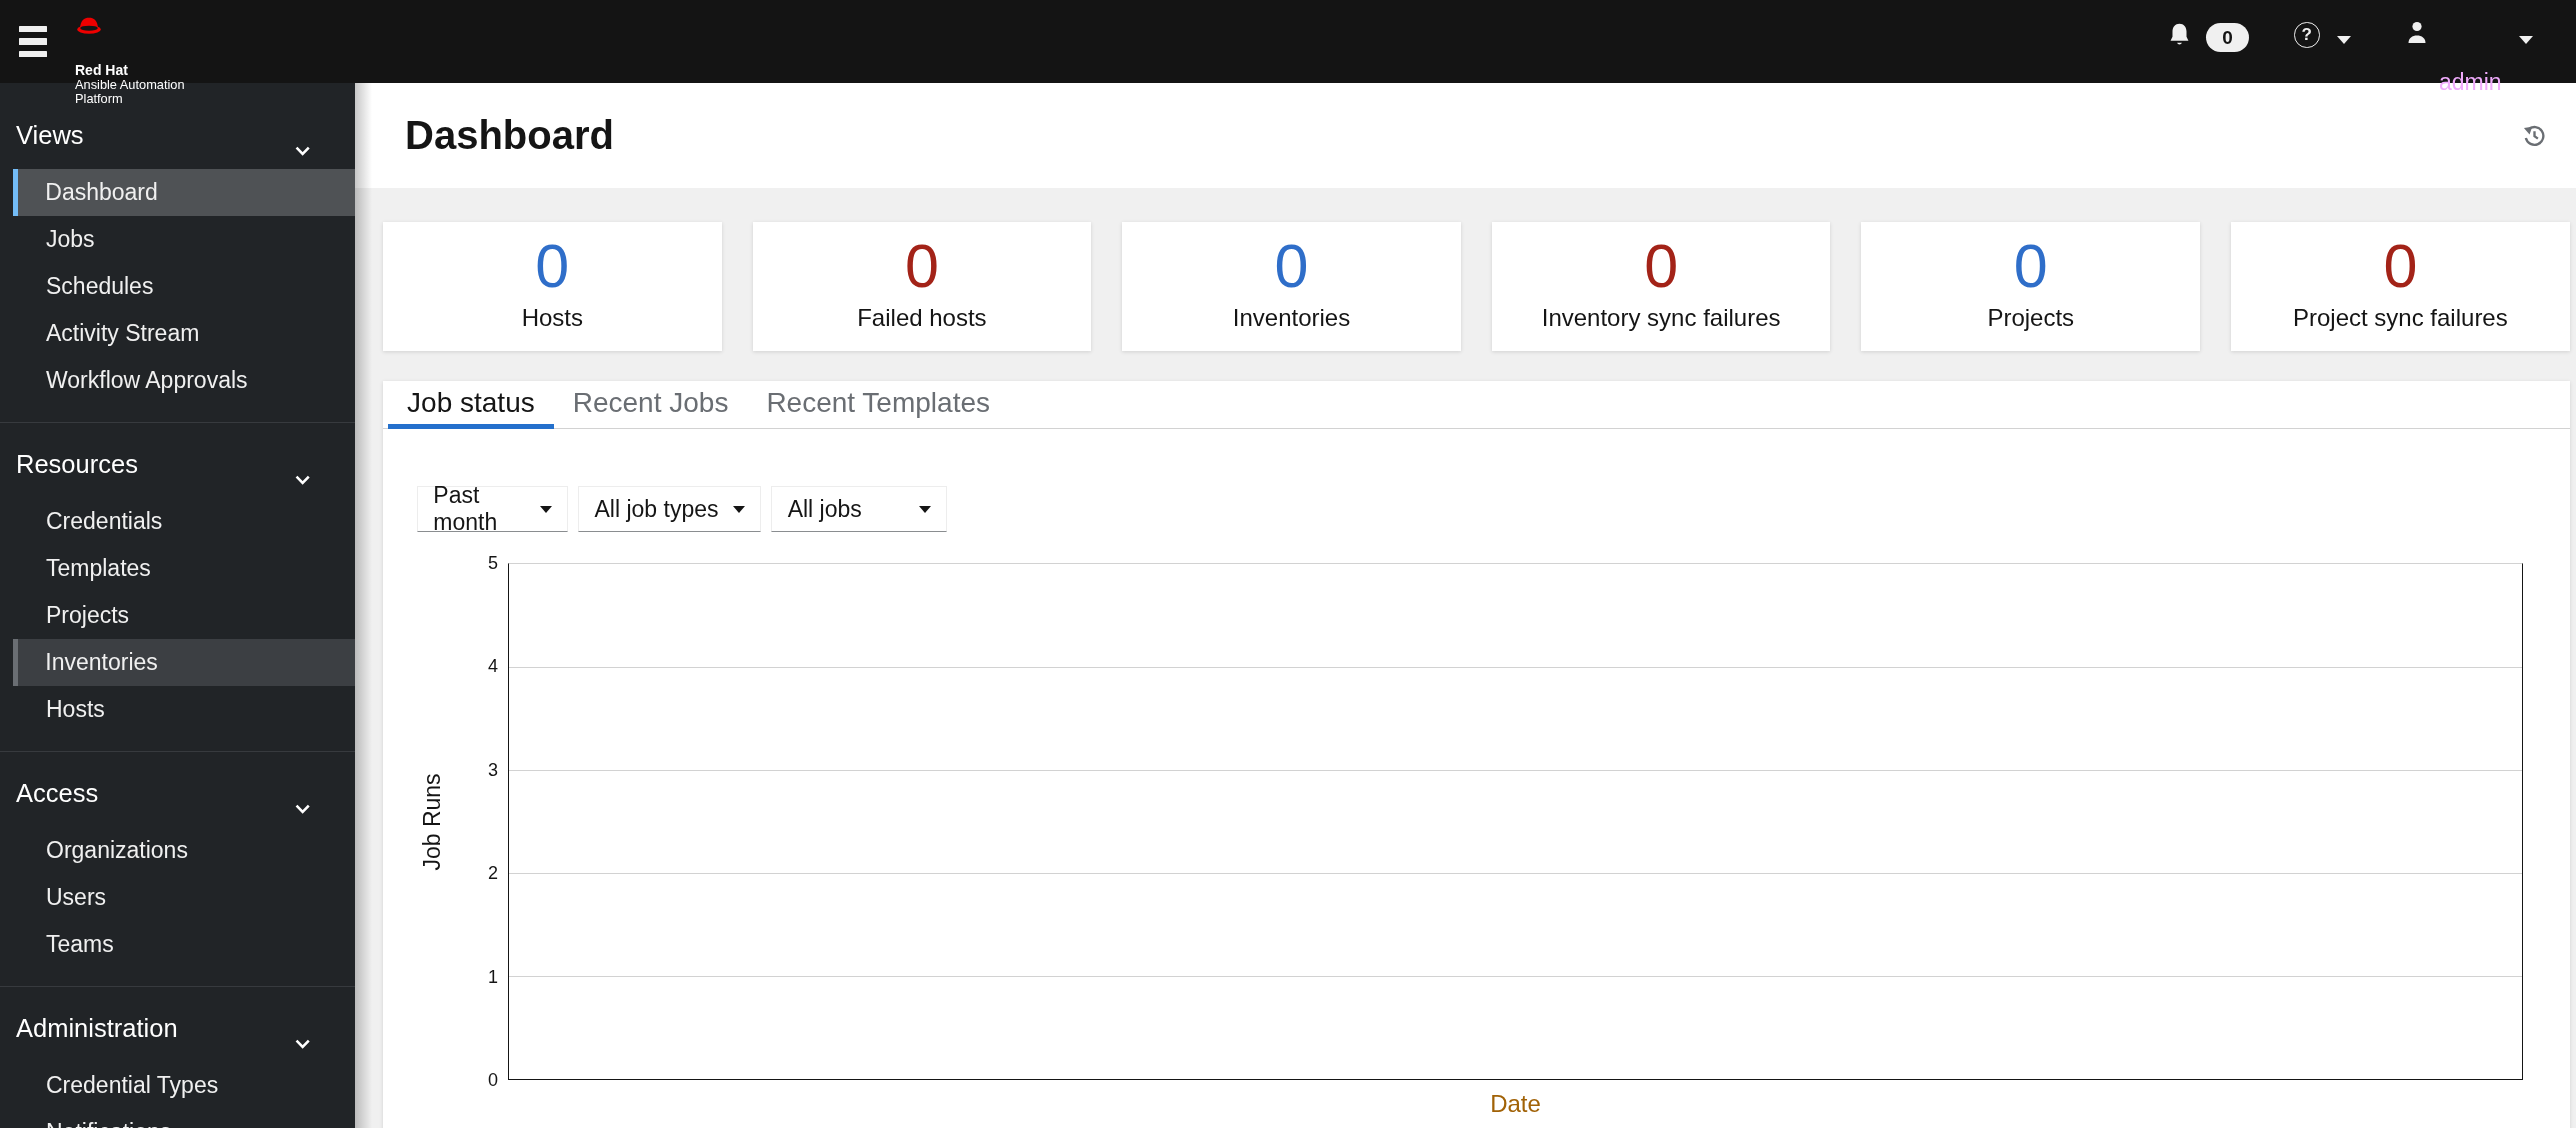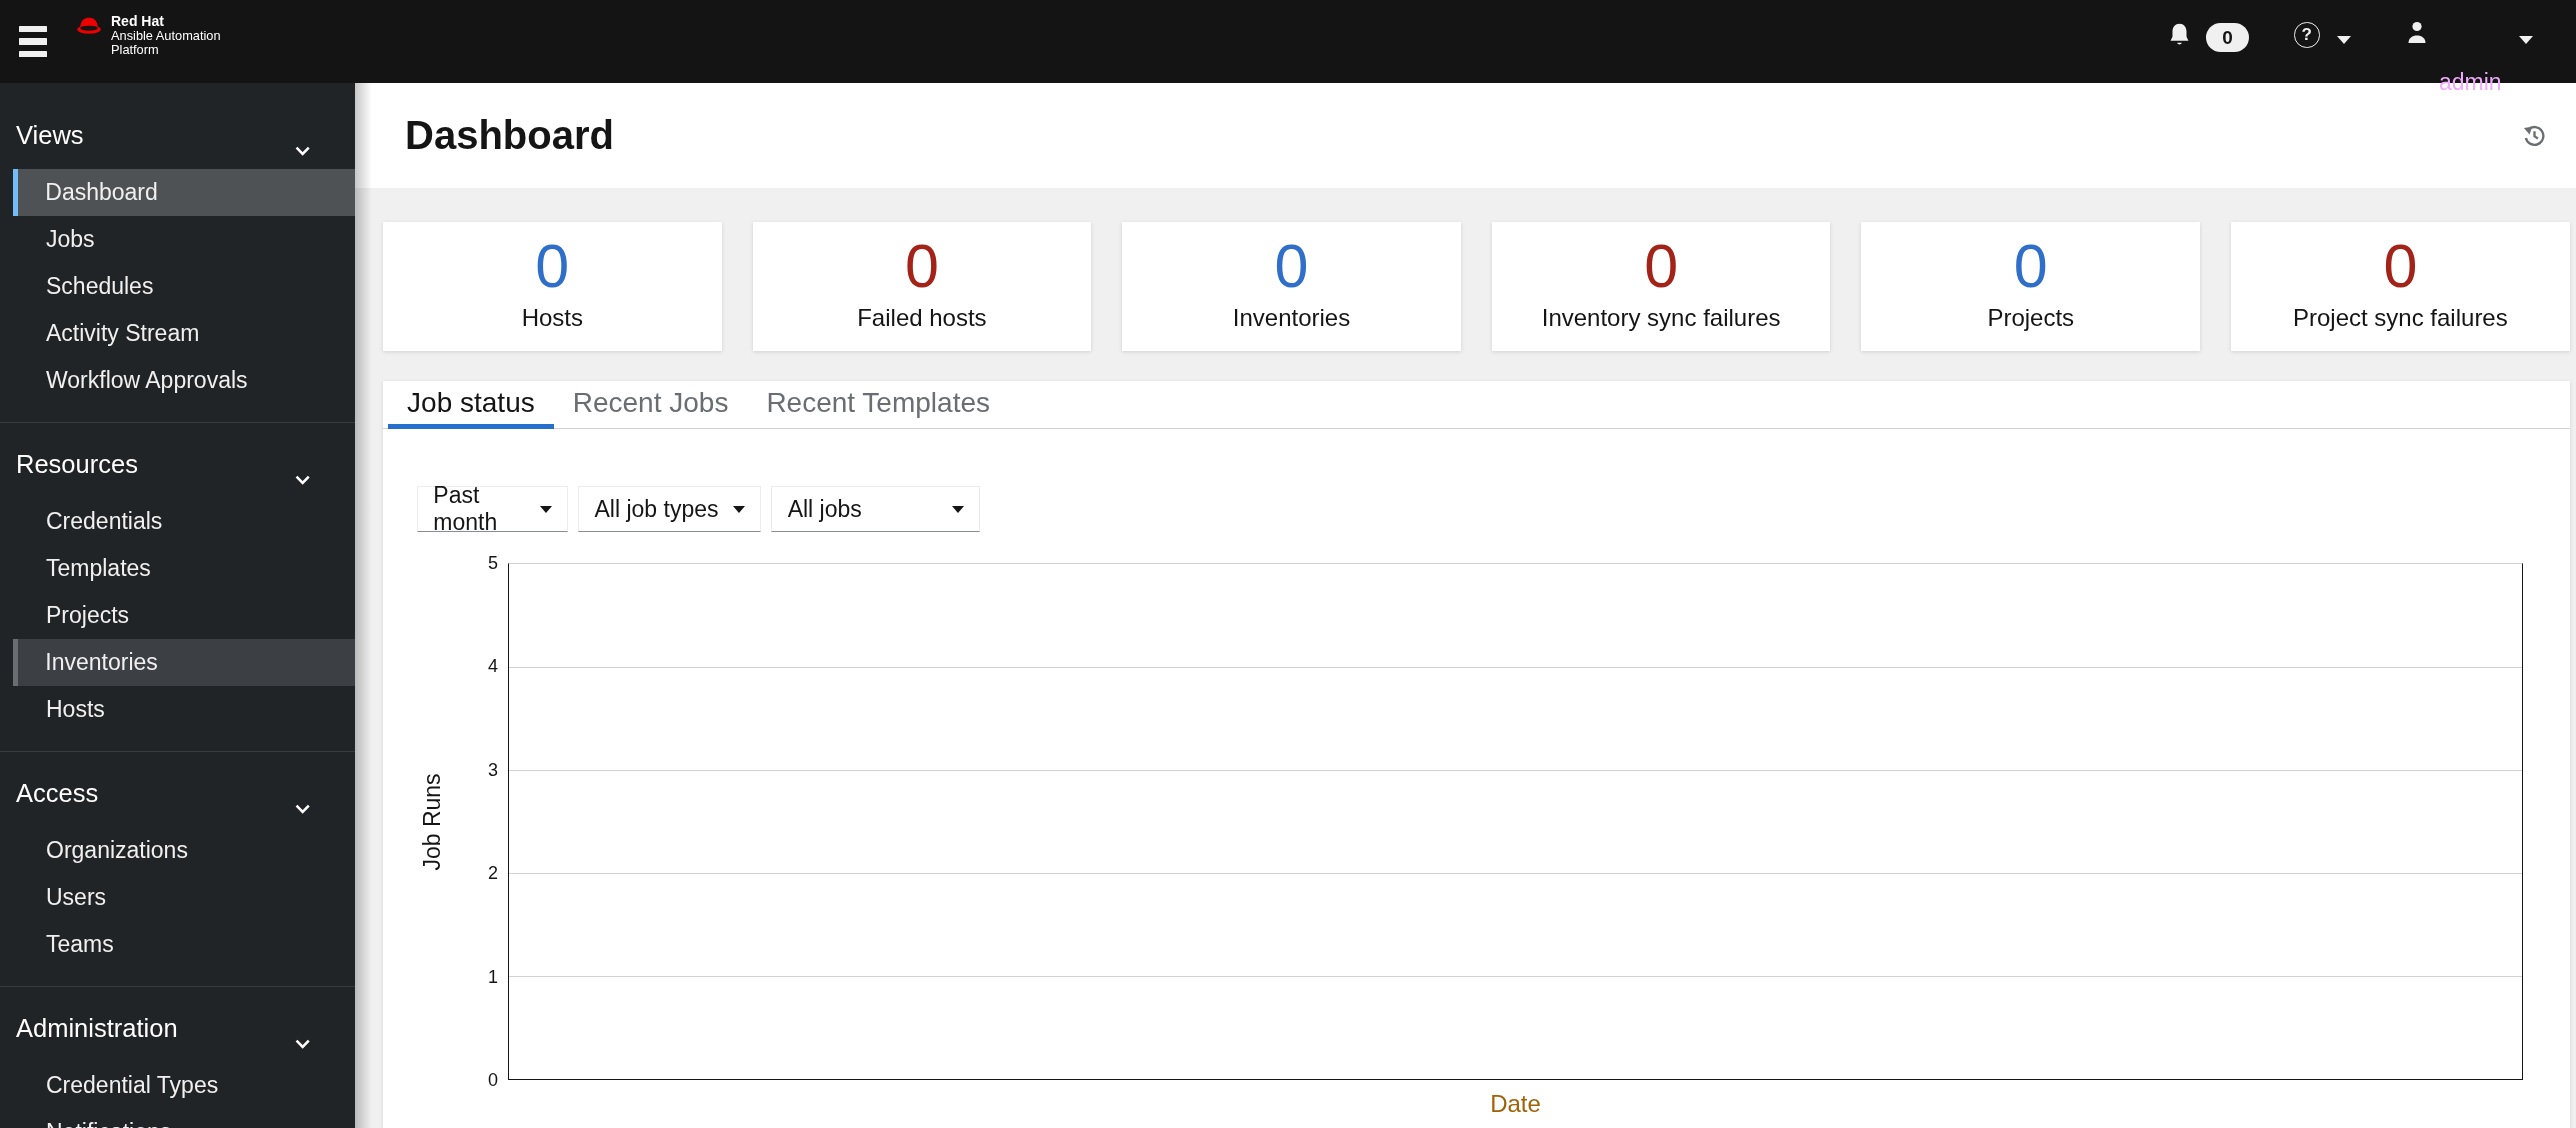--- a/index.html
+++ b/index.html
@@ -9,21 +9,21 @@
     background:#f0f0f0;
     position:relative;
     overflow:hidden;
     color:#151515;
   }
 
   
   .masthead { position:absolute; top:0; left:0; width:2576px; height:83px; background:#141414; z-index:40; }
   .hamburger { position:absolute; left:19px; top:25.5px; width:28px; cursor:pointer; }
   .hamburger .bar { height:6.4px; background:#f0f0f0; margin-bottom:6.4px; border-radius:0.6px; }
-  .brand { position:absolute; left:75px; top:14px; display:flex; gap:8px; cursor:pointer; }
+  .brand { position:absolute; left:75px; top:14px; display:flex; gap:25px; cursor:pointer;flex-direction:column; }
   .brand-text { color:#fff; }
   .brand-line1 { font-size:14px; font-weight:bold; line-height:15.3px; }
   .brand-line2, .brand-line3 { font-size:12.8px; line-height:13.4px; font-weight:400; }
   .mh-right-item { position:absolute; }
   .bell-btn { left:2165px; top:19px; cursor:pointer; }
   .badge-pill { left:2206px; top:23px; width:43px; height:29px; border-radius:14.7px;
     background:#f0f0f0; color:#151515; font-size:19px; font-weight:bold;
     display:flex; align-items:center; justify-content:center; cursor:pointer; }
   .help-circle { left:2294px; top:22.4px; width:25.5px; height:25.5px; border:1.9px solid #f0f0f0;
     border-radius:50%; color:#f0f0f0; font-size:17px; font-weight:bold;
@@ -72,21 +72,21 @@
   .tabs { display:flex; padding-left:5.1px; border-bottom:1.3px solid #d2d2d2; height:48px; }
   .tab { display:flex; align-items:center; padding:0 19px; font-size:28px;
     margin-bottom:-1.3px; border-bottom:5.1px solid transparent; cursor:pointer; color:#6a6e73; }
   .tab.active { color:#151515; border-bottom-color:#2470cc; }
 
   
   .filters { position:absolute; top:105px; left:34px; display:flex; gap:10.2px; }
   .select { height:46px; background:#fff; border:0.6px solid #ededed; border-bottom:1.3px solid #8a8d90;
     display:flex; align-items:center; justify-content:space-between; padding:0 15.3px;
     font-size:23px; color:#151515; cursor:pointer; }
-  .select.w1 { width:151px; } .select.w2 { width:183px; } .select.w3 { width:209px; }
+  .select.w1 { width:151px; } .select.w2 { width:183px; } .select.w3 { width:176px; }
   .select-caret { width:0; height:0; border-left:6.4px solid transparent;
     border-right:6.4px solid transparent; border-top:7.7px solid #151515; margin-left:12.8px; }
 
   
   .chart { position:absolute; left:125px; top:182px; width:2015px; height:517px; }
   .plot { position:absolute; top:0; left:0; right:0; bottom:0;
     border-left:1.9px solid #151515; border-bottom:1.9px solid #151515;
     border-right:1.9px solid #151515; border-top:1.3px solid #d2d2d2; background:#fff; }
   .gridline { position:absolute; left:0; right:0; height:1.3px; background:#d2d2d2; }
   .g20 { top:20%; } .g40 { top:40%; } .g60 { top:60%; } .g80 { top:80%; }

